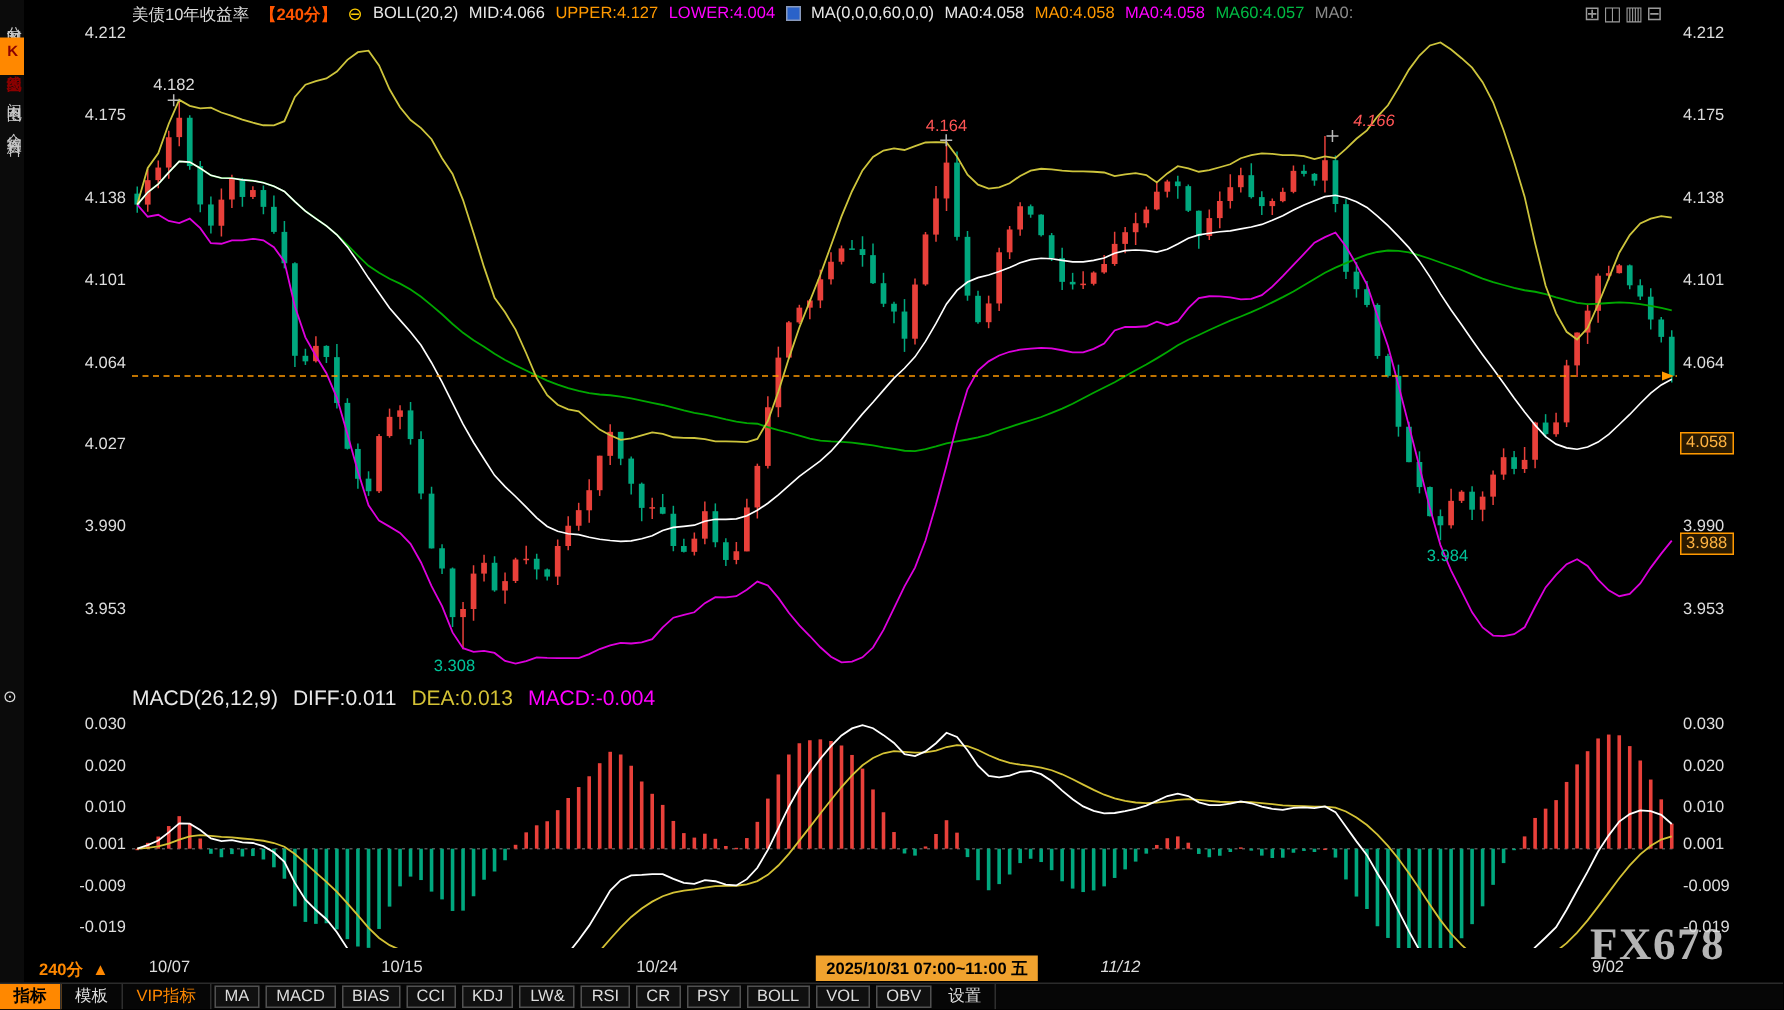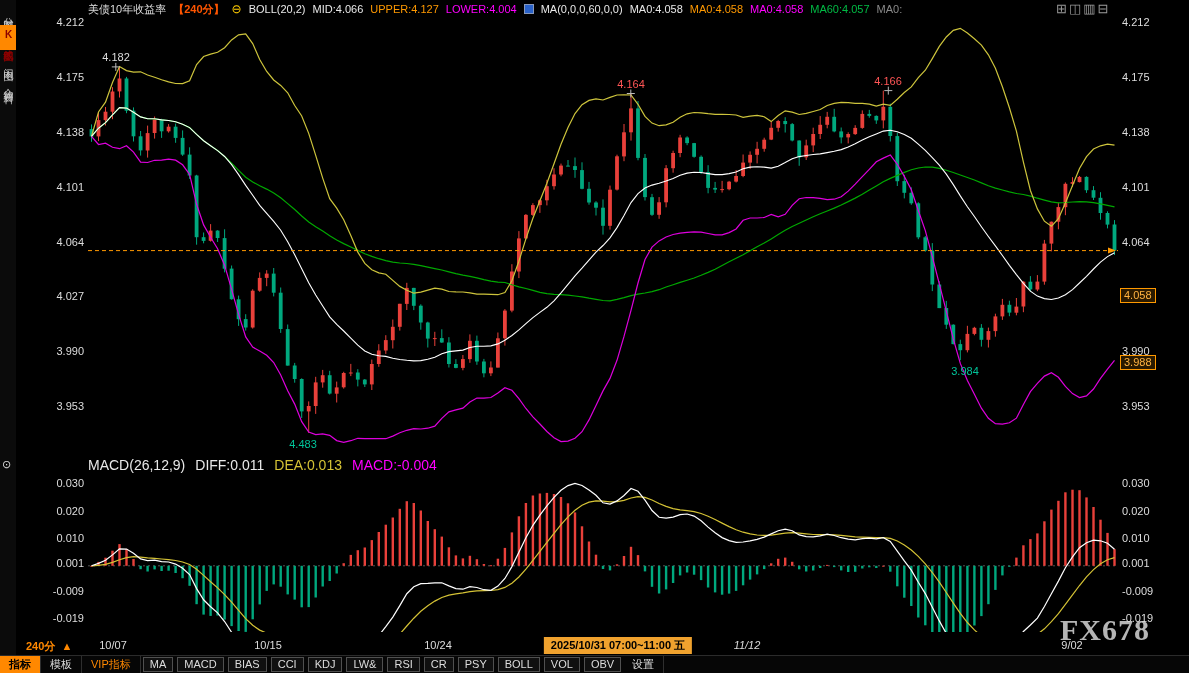--- a/index.html
+++ b/index.html
@@ -628,16 +628,16 @@
     <div class="badge" style="top: 355px;">3.988</div>
     <div class="xlab" style="left: 113px;">10/07</div>
     <div class="xlab" style="left: 268px;">10/15</div>
     <div class="xlab" style="left: 438px;">10/24</div>
     <div class="xlab" style="left: 747px; font-style: italic;">11/12</div>
     <div class="xlab" style="left: 940px; margin-top: 16px;">11/21</div>
     <div class="xlab" style="left: 1072px;">9/02</div>
     <div class="xhl" style="left: 618px;">2025/10/31 07:00~11:00 五</div>
     <div class="ann" style="left: 116px; top: 51px; color: rgb(221, 221, 221);">4.182</div>
     <div class="ann" style="left: 631px; top: 78px; color: rgb(255, 85, 85);">4.164</div>
-    <div class="ann" style="left: 888px; top: 75px; color: rgb(255, 85, 85);">4.166</div>
-    <div class="ann" style="left: 303px; top: 438px; color: rgb(0, 196, 154);">4.483</div>
+    <div class="ann" style="left: 916px; top: 75px; color: rgb(255, 85, 85); font-style: italic;">4.166</div>
+    <div class="ann" style="left: 303px; top: 438px; color: rgb(0, 196, 154);">3.308</div>
     <div class="ann" style="left: 965px; top: 365px; color: rgb(0, 196, 154);">3.984</div>
   </div>
 
 </body></html>

